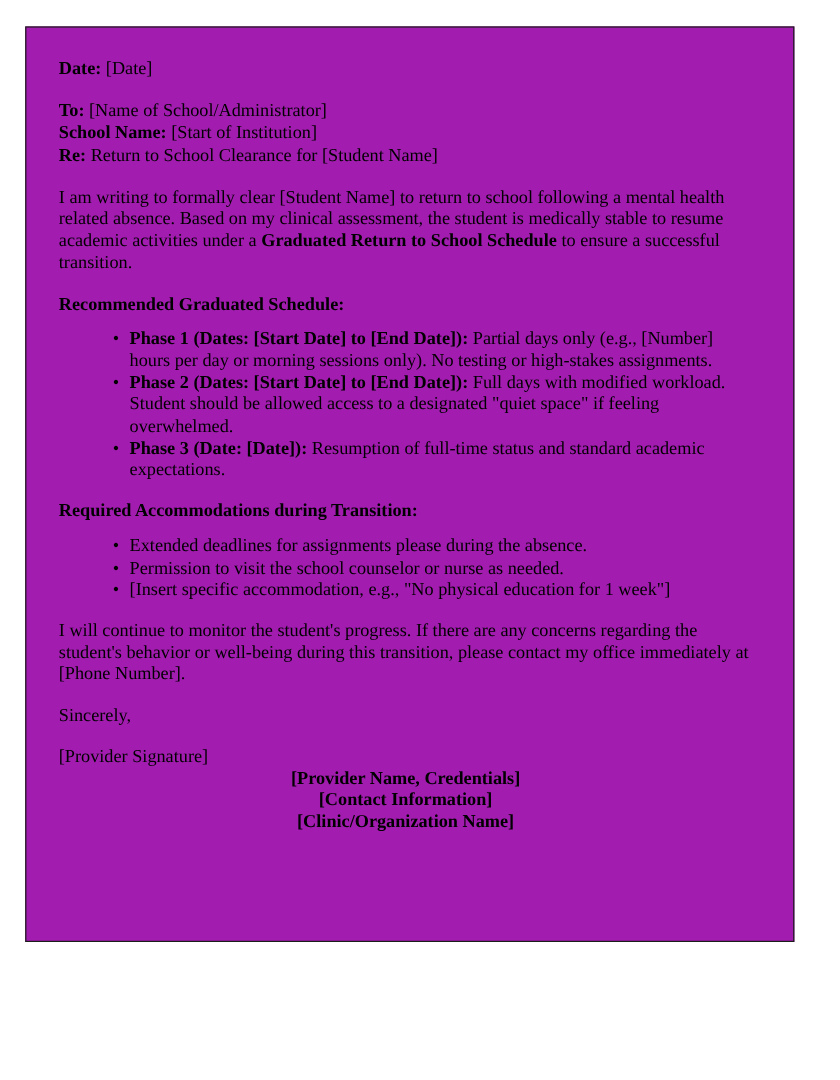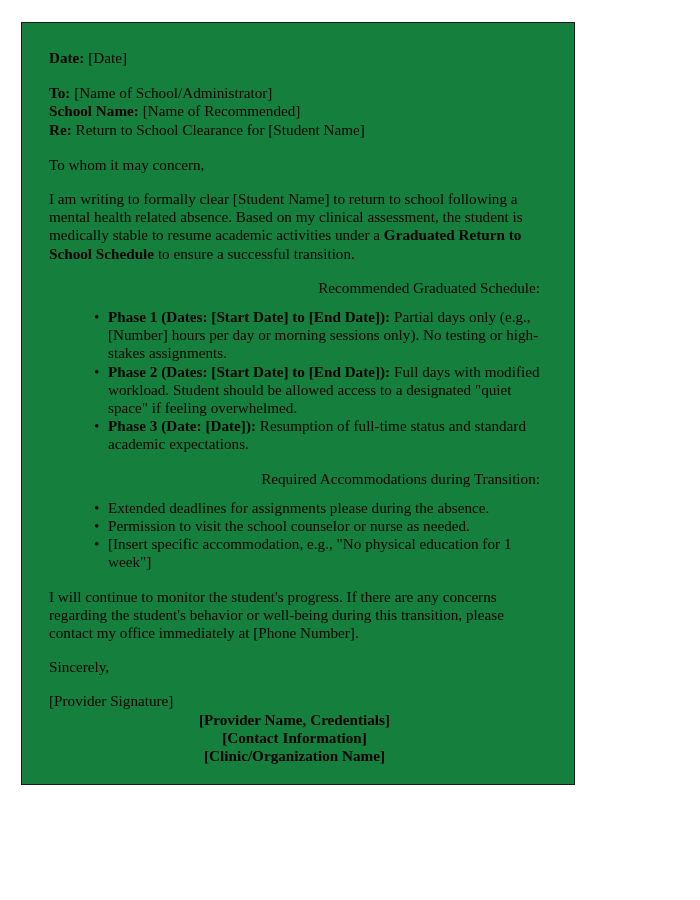--- a/index.html
+++ b/index.html
@@ -11,25 +11,25 @@
     width: 700px;
     height: 900px;
     font-family: "Liberation Serif", "DejaVu Serif", serif;
     color: #000000;
     overflow: hidden;
   }
   #letter-page {
     position: absolute;
     left: 21px;
     top: 22px;
-    width: 554px;
+    width: 641px;
     height: 763px;
     box-sizing: border-box;
     border: 1.6px solid #1c1c1c;
-    background: #15803d;
+    background: #a21caf;
   }
   .letter-body {
     padding: 26px 34px 0 27px;
     font-size: 15.2px;
     line-height: 18.2px;
   }
   .block {
     margin: 0 0 17px 0;
   }
   .para {
@@ -52,23 +52,22 @@
   }
   ul.doc-list > li::before {
     content: "\2022";
     position: absolute;
     left: 0;
     top: 0;
     font-size: 15.2px;
     line-height: 18.2px;
   }
   .section-head {
-    font-weight: normal;
+    font-weight: bold;
     margin: 0 0 0 0;
-    text-align: right;
   }
   .sig-line {
     display: block;
     line-height: 18.2px;
   }
   .sig-line.bold {
     font-weight: bold;
     text-align: center;
   }
   .hdr-line {
@@ -81,25 +80,24 @@
 
 <div id="letter-page">
   <div class="letter-body">
 
     <div class="block">
       <span class="hdr-line"><b>Date:</b> <span>[Date]</span></span>
     </div>
 
     <div class="block">
       <span class="hdr-line"><b>To:</b> <span>[Name of School/Administrator]</span></span>
-      <span class="hdr-line"><b>School Name:</b> <span>[Name of Recommended]</span></span>
+      <span class="hdr-line"><b>School Name:</b> <span>[Start of Institution]</span></span>
       <span class="hdr-line"><b>Re:</b> <span>Return to School Clearance for [Student Name]</span></span>
     </div>
 
-    <p class="para">To whom it may concern,</p>
 
     <p class="para"><span>I am writing to formally clear [Student Name] to return to school following a mental health related absence. Based on my clinical assessment, the student is medically stable to resume academic activities under a </span><b>Graduated Return to School Schedule</b><span> to ensure a successful transition.</span></p>
 
     <p class="para section-head tight">Recommended Graduated Schedule:</p>
 
     <ul class="doc-list">
       <li><b>Phase 1 (Dates: [Start Date] to [End Date]):</b><span> Partial days only (e.g., [Number] hours per day or morning sessions only). No testing or high-stakes assignments.</span></li>
       <li><b>Phase 2 (Dates: [Start Date] to [End Date]):</b><span> Full days with modified workload. Student should be allowed access to a designated "quiet space" if feeling overwhelmed.</span></li>
       <li><b>Phase 3 (Date: [Date]):</b><span> Resumption of full-time status and standard academic expectations.</span></li>
     </ul>

